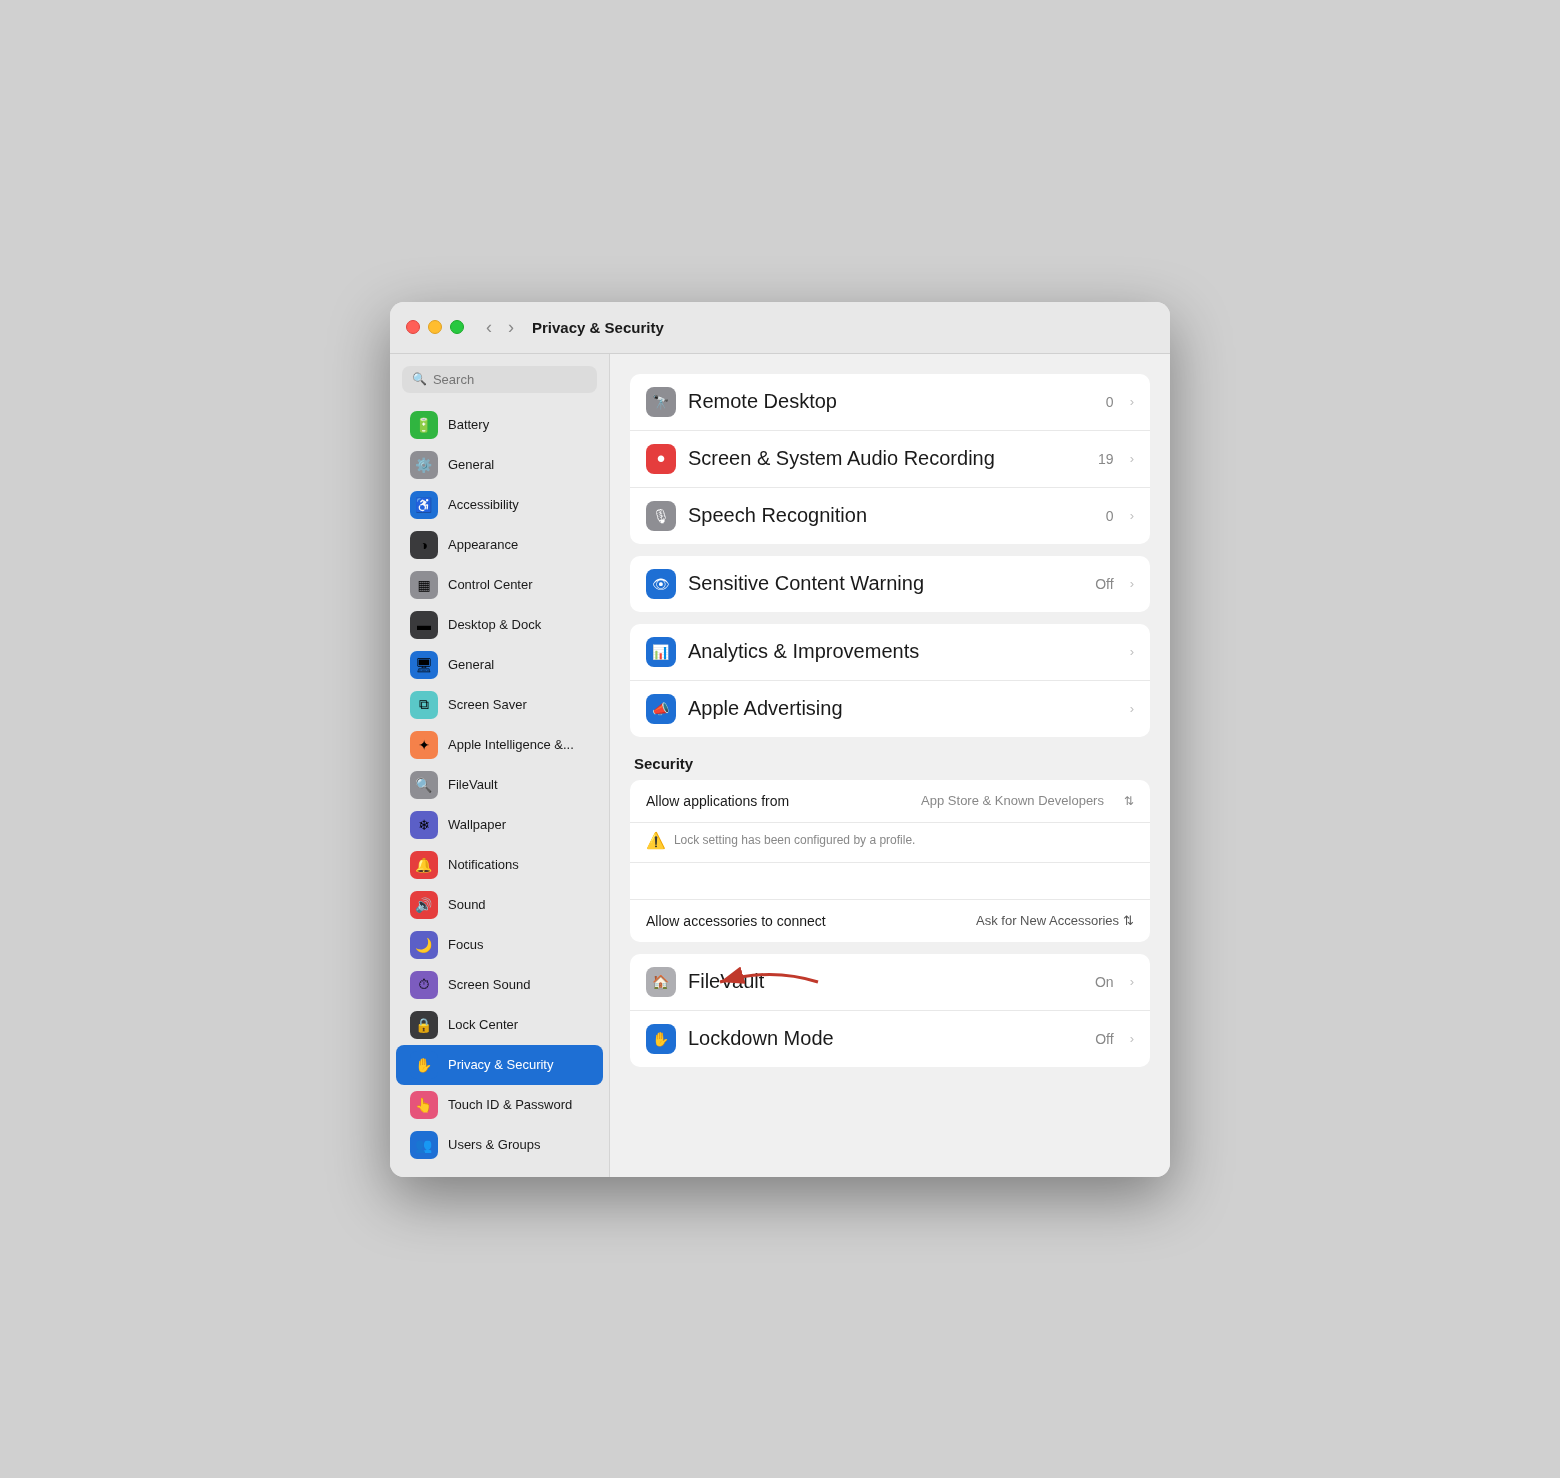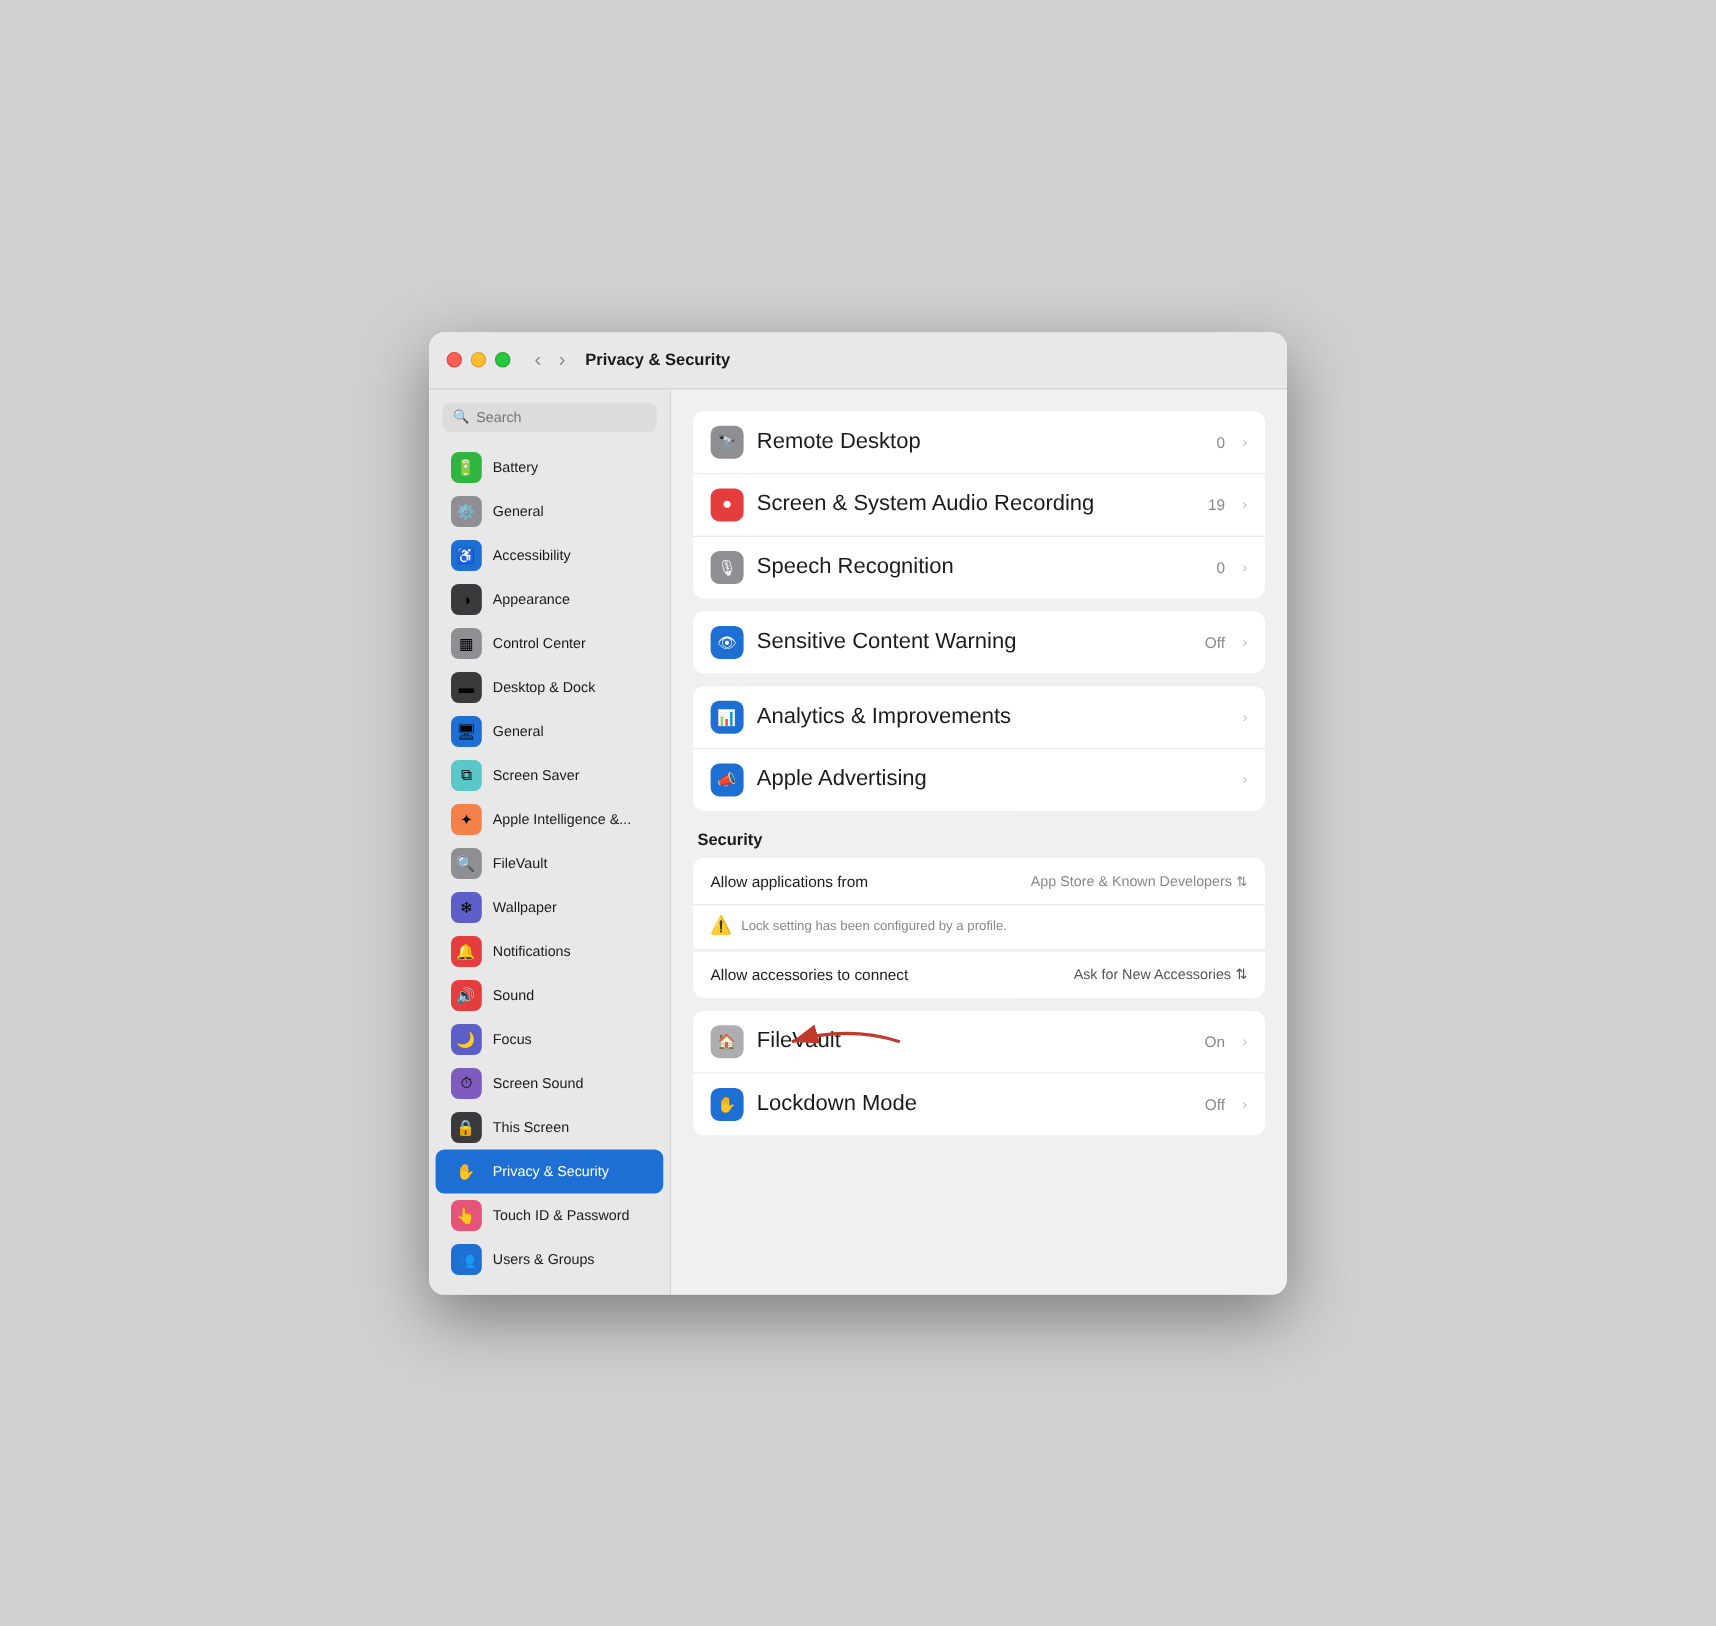--- a/index.html
+++ b/index.html
@@ -195,21 +195,21 @@
     .security-allow-label {
       flex: 1;
       font-size: 14px;
       color: #1a1a1a;
     }
     .security-allow-value {
       font-size: 13px;
       color: #888;
       display: flex;
       align-items: center;
-      gap: 4px;
+      gap: 20px;
     }
     .stepper-icon {
       color: #888;
       font-size: 12px;
     }
     .warning-row {
       display: flex;
       align-items: center;
       padding: 8px 16px 12px;
       border-bottom: 1px solid #e8e8e8;
@@ -220,20 +220,21 @@
     }
     .warning-text {
       font-size: 12px;
       color: #888;
     }
     .accessories-row {
       display: flex;
       align-items: center;
       padding: 13px 16px;
       gap: 16px;
+      margin-top: 36px;
     }
     .accessories-label {
       flex: 1;
       font-size: 14px;
       color: #1a1a1a;
     }
     .accessories-value {
       font-size: 13px;
       color: #555;
       display: flex;
@@ -391,21 +392,21 @@
           <div class="sidebar-item">
     <div class="sidebar-item-icon" style="background:#7c5cbf;">
       <span style="font-size:14px;">⏱</span>
     </div>
     <span class="sidebar-item-label">Screen Sound</span>
   </div>
           <div class="sidebar-item">
     <div class="sidebar-item-icon" style="background:#3a3a3c;">
       <span style="font-size:14px;">🔒</span>
     </div>
-    <span class="sidebar-item-label">This Screen</span>
+    <span class="sidebar-item-label">Lock Center</span>
   </div>
           <div class="sidebar-item active">
     <div class="sidebar-item-icon" style="background:#1e6fd4;">
       <span style="font-size:14px;">✋</span>
     </div>
     <span class="sidebar-item-label">Privacy &amp; Security</span>
   </div>
           <div class="sidebar-item">
     <div class="sidebar-item-icon" style="background:#e6547a;">
       <span style="font-size:14px;">👆</span>

